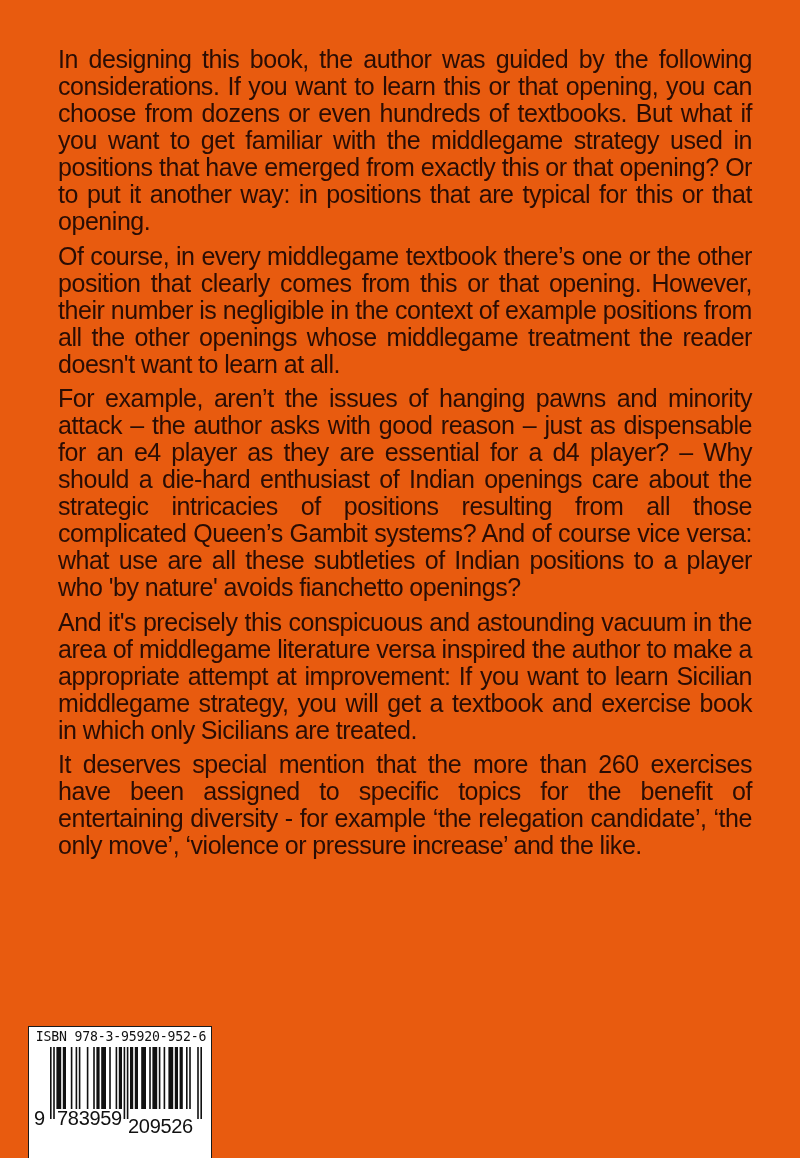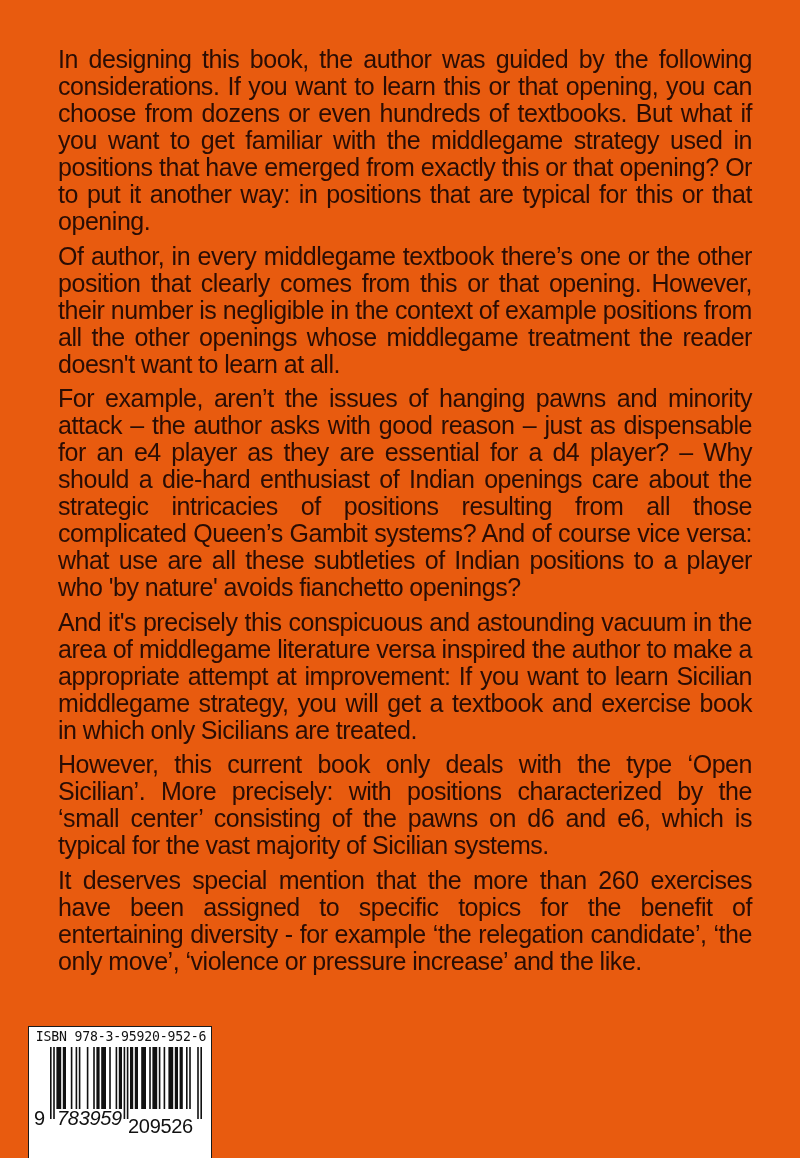--- a/index.html
+++ b/index.html
@@ -62,32 +62,31 @@
     }
     .digits {
       position: absolute;
       font-family: "Liberation Sans", "DejaVu Sans", sans-serif;
       font-size: 20px;
       line-height: 22px;
       color: #111;
       white-space: nowrap;
     }
     .d-first { left: 5px; top: 80px; }
-    .d-left  { left: 28px; top: 80px; letter-spacing: -0.3px; font-style: italic; }
+    .d-left  { left: 28px; top: 80px; letter-spacing: -0.3px; }
     .d-right { left: 99px; top: 88px; letter-spacing: -0.3px; }
   </style>
 </head>
 <body>
 
 <div class="blurb">
   <p>In designing this book, the author was guided by the following consider­ations. If you want to learn this or that opening, you can choose from dozens or even hundreds of textbooks. But what if you want to get familiar with the middlegame strategy used in positions that have emerged from exactly this or that opening? Or to put it another way: in positions that are typical for this or that opening.</p>
-  <p>Of author, in every middlegame textbook there’s one or the other position that clearly comes from this or that opening. However, their number is negli­gible in the context of example positions from all the other openings whose middlegame treatment the reader doesn't want to learn at all.</p>
+  <p>Of course, in every middlegame textbook there’s one or the other position that clearly comes from this or that opening. However, their number is negli­gible in the context of example positions from all the other openings whose middlegame treatment the reader doesn't want to learn at all.</p>
   <p>For example, aren’t the issues of hanging pawns and minority attack – the author asks with good reason – just as dispensable for an e4 player as they are essential for a d4 player? – Why should a die-hard enthusiast of Indian openings care about the strategic intricacies of positions resulting from all those complicated Queen’s Gambit systems? And of course vice versa: what use are all these subtleties of Indian positions to a player who 'by nature' avoids fianchetto openings?</p>
   <p>And it's precisely this conspicuous and astounding vacuum in the area of middlegame literature versa inspired the author to make a appropriate attempt at improvement: If you want to learn Sicilian middlegame strategy, you will get a textbook and exercise book in which only Sicilians are treated.</p>
-  <p>However, this current book only deals with the type ‘Open Sicilian’. More pre­cisely: with positions characterized by the ‘small center’ consisting of the pawns on d6 and e6, which is typical for the vast majority of Sicilian systems.</p>
   <p>It deserves special mention that the more than 260 exercises have been assigned to specific topics for the benefit of entertaining diversity - for exam­ple ‘the relegation candidate’, ‘the only move’, ‘violence or pressure increase’ and the like.</p>
 </div>
 
 <div class="barcode-box">
   <svg class="bars" id="ean-bars" width="184" height="107" viewBox="0 0 184 107">
       <rect x="21.00" y="20" width="1.60" height="72" fill="#111"></rect>
       <rect x="24.20" y="20" width="1.60" height="72" fill="#111"></rect>
       <rect x="27.40" y="20" width="4.80" height="62" fill="#111"></rect>
       <rect x="33.80" y="20" width="3.20" height="62" fill="#111"></rect>
       <rect x="41.80" y="20" width="1.60" height="62" fill="#111"></rect>

